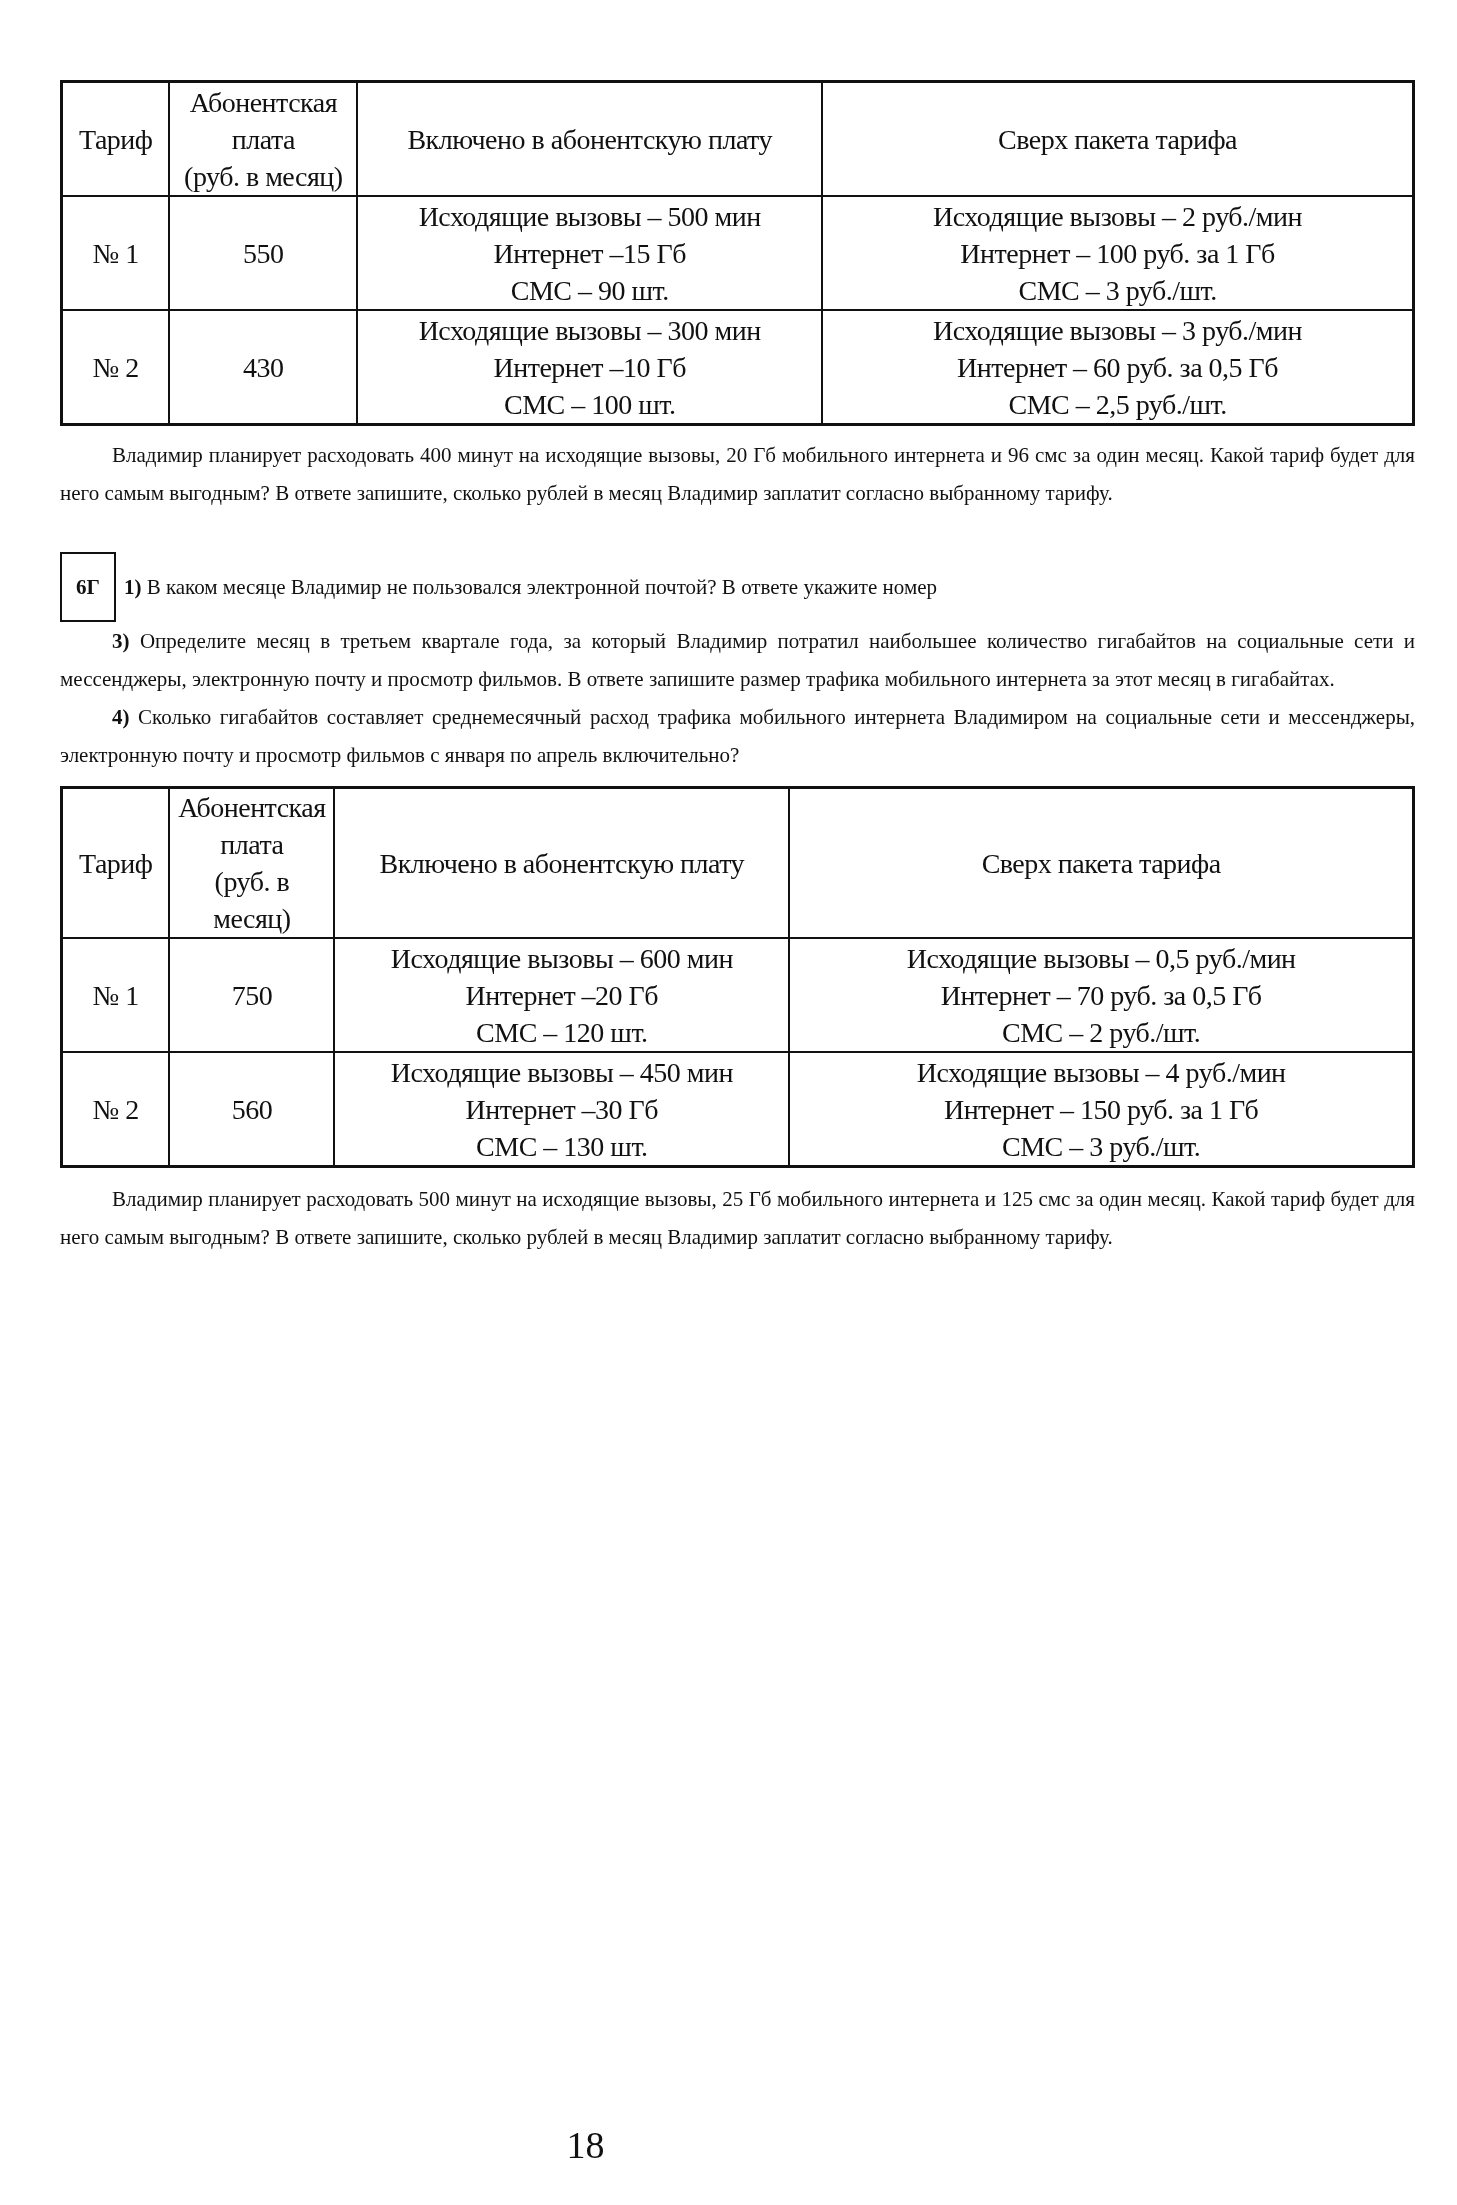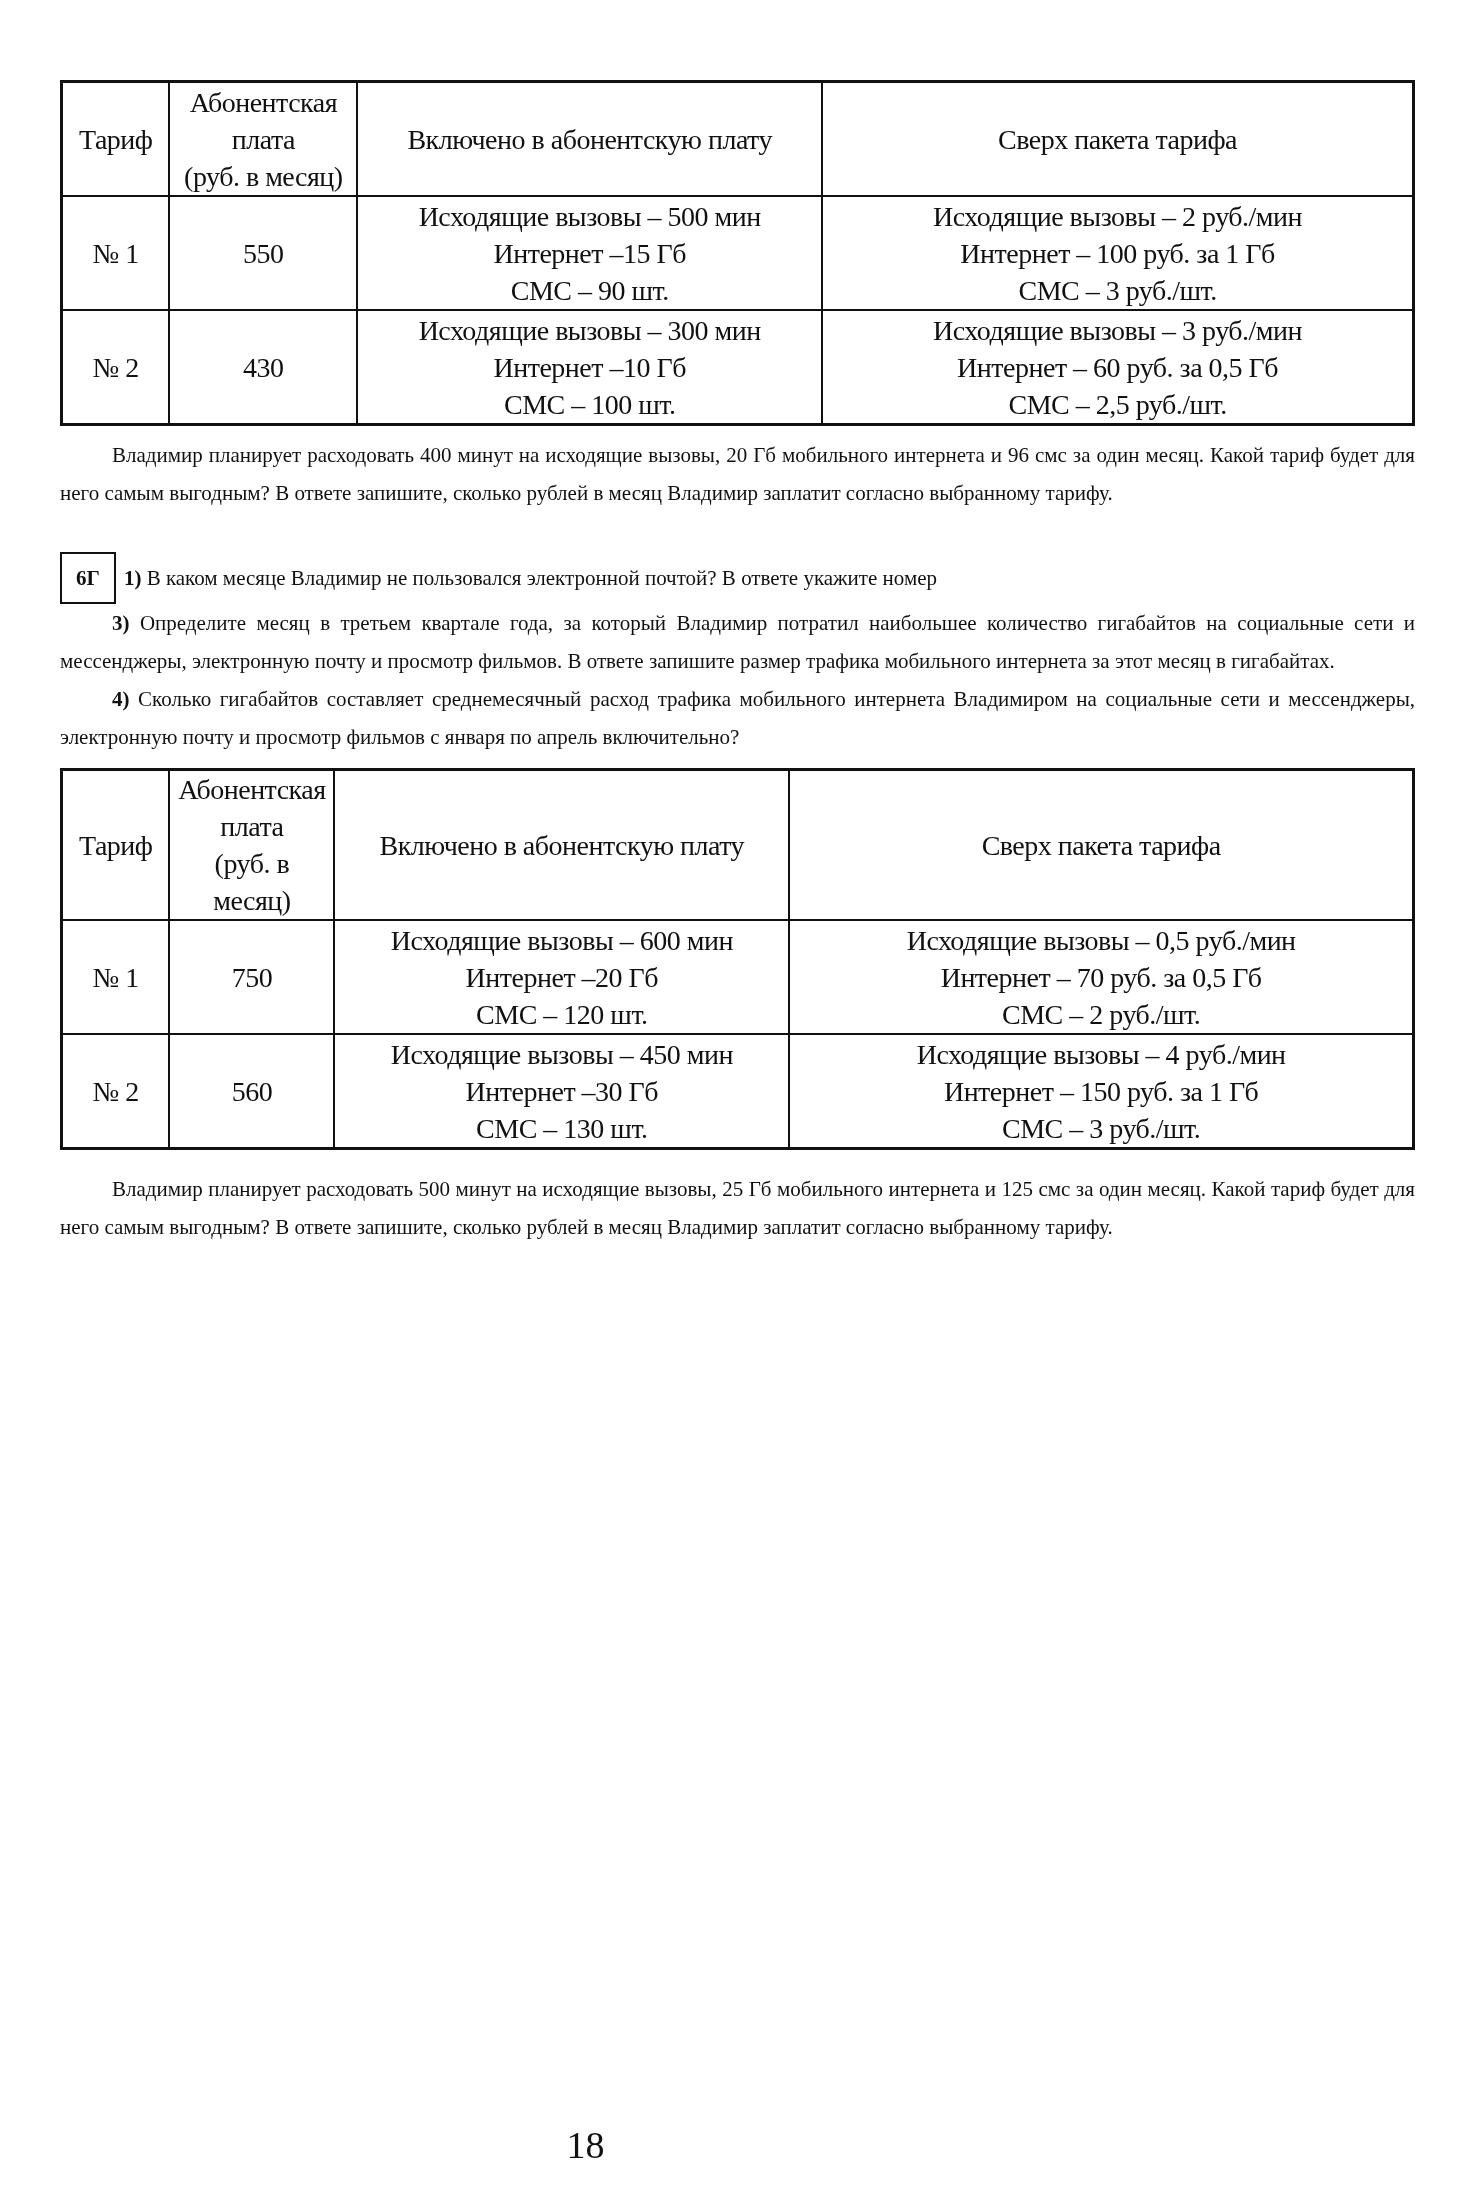--- a/index.html
+++ b/index.html
@@ -24,27 +24,27 @@
     table.tariff td { height: 112px; }
     .cell-line { display: block; }
     .para {
       font-family: "Liberation Serif", serif;
       font-size: 21px; line-height: 38px; text-align: justify;
       margin: 0; text-indent: 52px;
     }
     .para.noindent { text-indent: 0; }
     .para b { font-weight: bold; }
     .task-badge {
-      display: inline-block; border: 2px solid #111; padding: 8px 14px;
+      display: inline-block; border: 2px solid #111; padding: 17px 14px;
       font-weight: bold; margin-right: 8px; line-height: 32px; text-indent: 0;
     }
     .block1 { margin-top: 10px; }
     .block2 { margin-top: 40px; }
     .table2 { margin-top: 12px; }
-    .block3 { margin-top: 20px; }
+    .block3 { margin-top: 12px; }
     .page-number {
       position: absolute; top: 2123px; left: 0; width: 1171px; text-align: center;
       font-family: "Liberation Serif", serif; font-size: 38px;
     }
     .q1 { padding-left: 0; }
     .q1-cont { padding-left: 88px; }
   </style>
 </head>
 <body>
 

